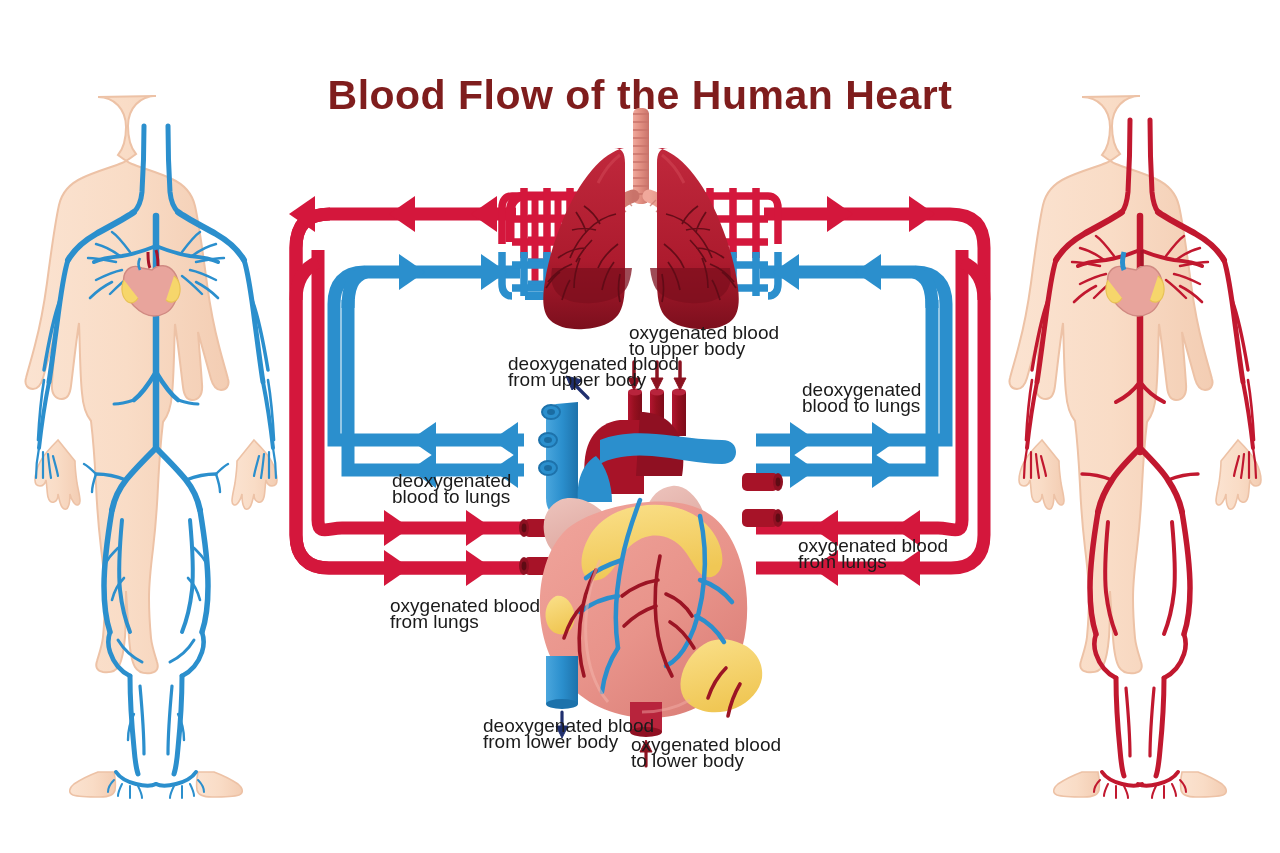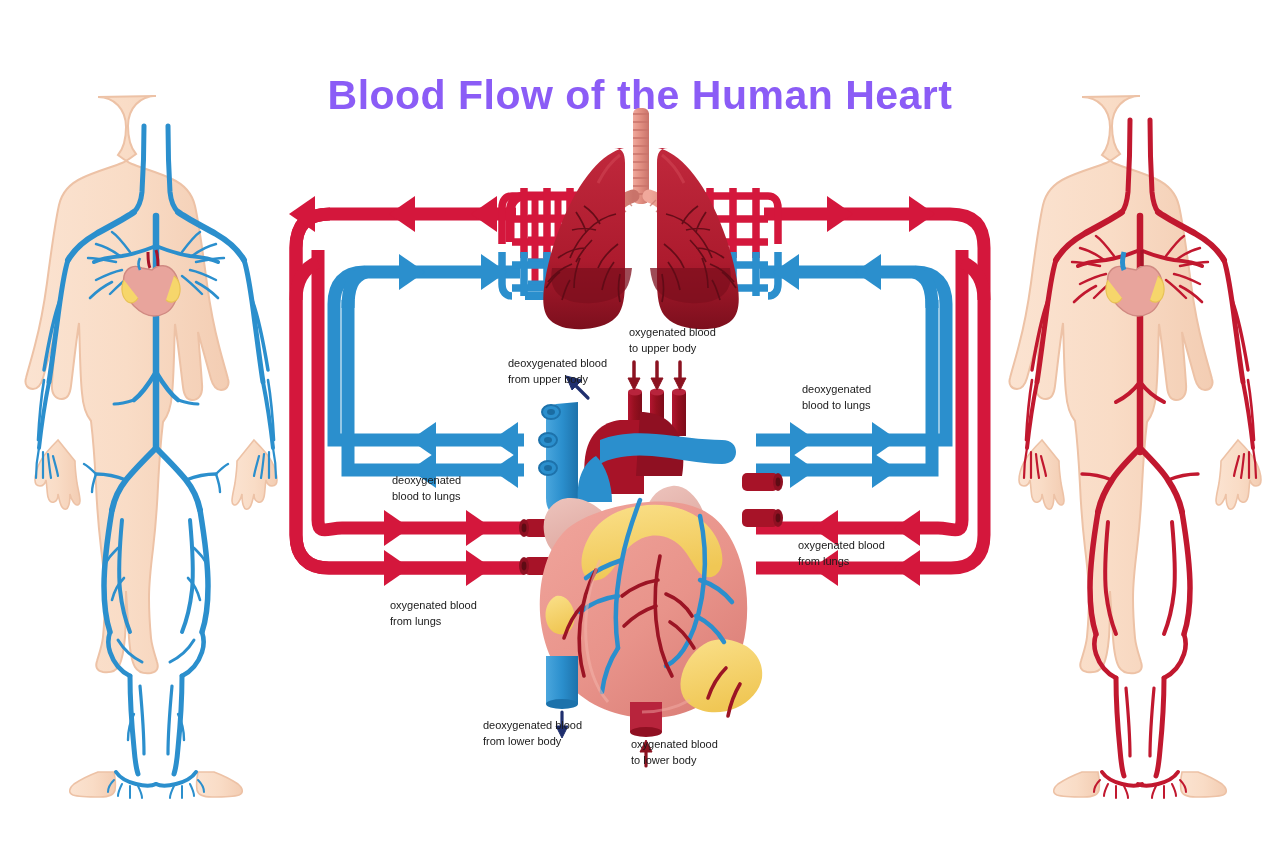--- a/index.html
+++ b/index.html
@@ -4,26 +4,26 @@
 <title>Blood Flow of the Human Heart</title>
 <style>
   html,body{margin:0;padding:0;background:#ffffff;}
   body{
     width:1280px;height:853px;overflow:hidden;position:relative;
     font-family:"Liberation Sans","DejaVu Sans",sans-serif;
   }
   #stage{position:absolute;left:0;top:0;width:1280px;height:853px;background:#fff;}
   #diagram{position:absolute;left:0;top:0;}
   .lbl{
-    position:absolute;color:#1a1a1a;font-size:11px;line-height:15.5px;
+    position:absolute;color:#1a1a1a;font-size:19px;line-height:15.5px;
     font-family:"Liberation Sans","DejaVu Sans",sans-serif;white-space:pre;
   }
   #title{
     position:absolute;left:0;top:72px;width:1280px;text-align:center;
-    font-size:41px;font-weight:bold;letter-spacing:0.5px;color:#8b5cf6;
+    font-size:41px;font-weight:bold;letter-spacing:0.5px;color:#7f1d1d;
     font-family:"Liberation Sans","DejaVu Sans",sans-serif;
   }
 </style>
 </head>
 <body>
 
 <div id="stage">
 
   <div id="title">Blood  Flow  of the Human Heart</div>
 

